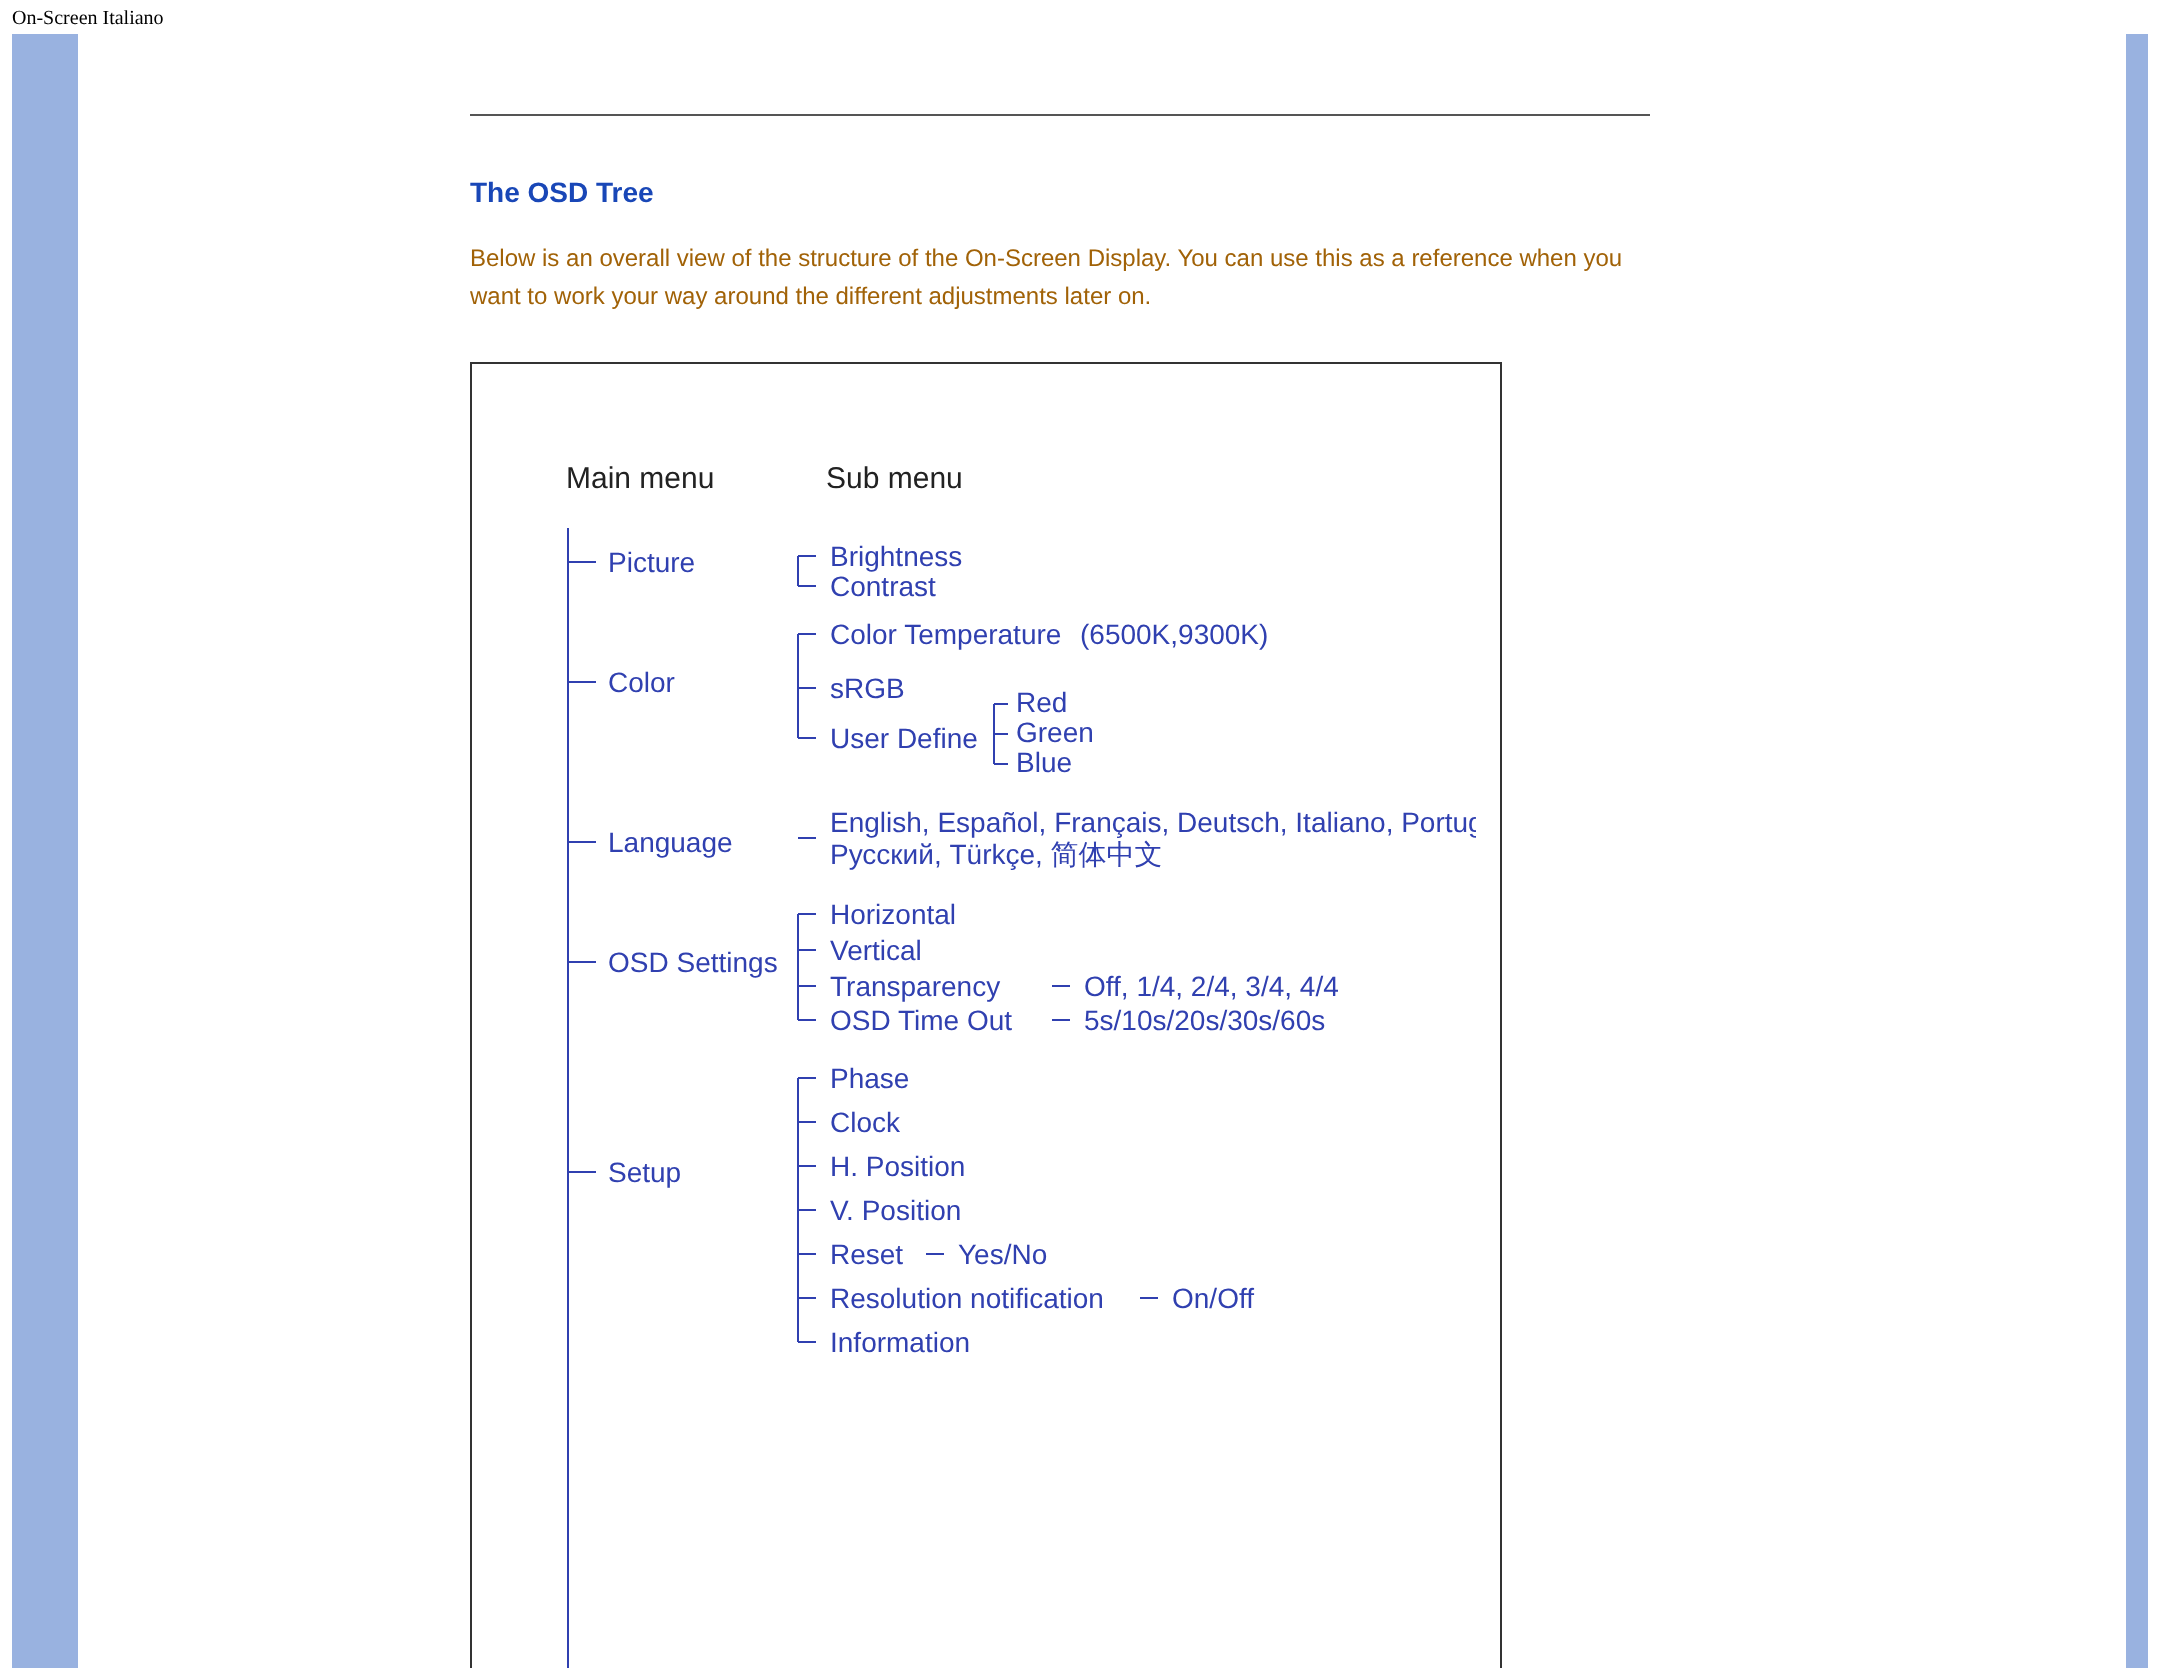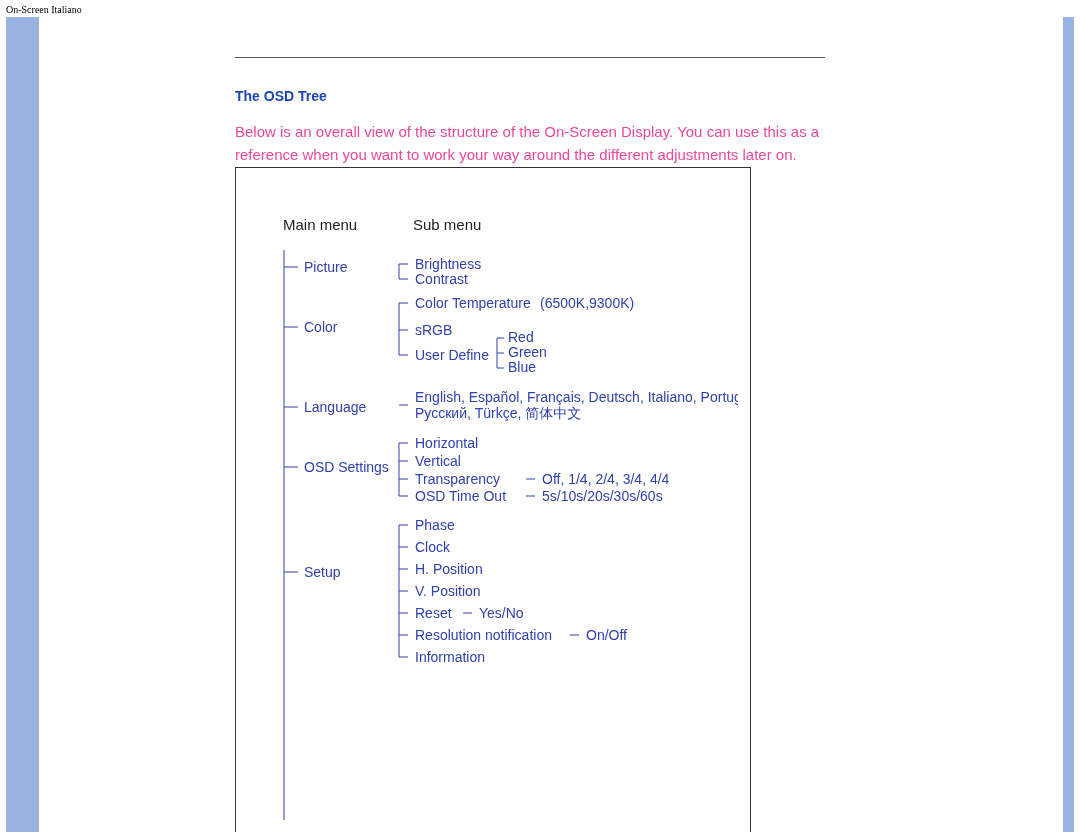--- a/index.html
+++ b/index.html
@@ -39,24 +39,25 @@
     margin: 22px 0 30px 0;
     width: 590px;
   }
   .section-heading {
     color: #1947B7;
     font-weight: bold;
     font-size: 14px;
     margin: 0 0 16px 0;
   }
   .body-text {
-    font-size: 15px;
-    color: #ec4899;
+    font-size: 12px;
+    color: #a16207;
     line-height: 1.55;
     width: 590px;
+    margin-bottom: 24px;
   }
   .tree-frame {
     border: 1px solid #333;
     border-bottom: none;
     width: 490px;
     height: 640px;
     padding: 12px;
   }
   svg { display: block; }
   .tree-header { fill: #222; font-size: 15px; }

